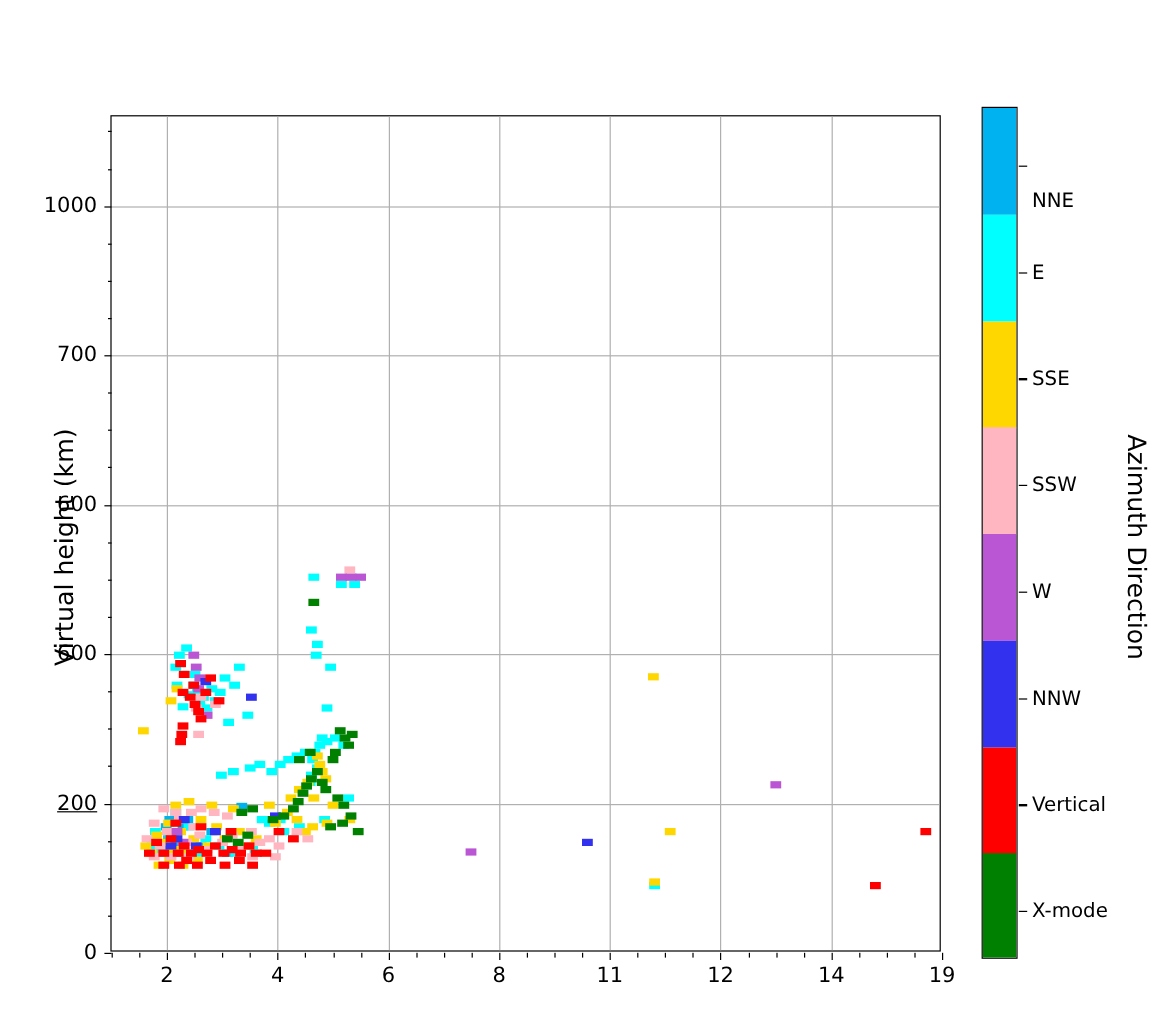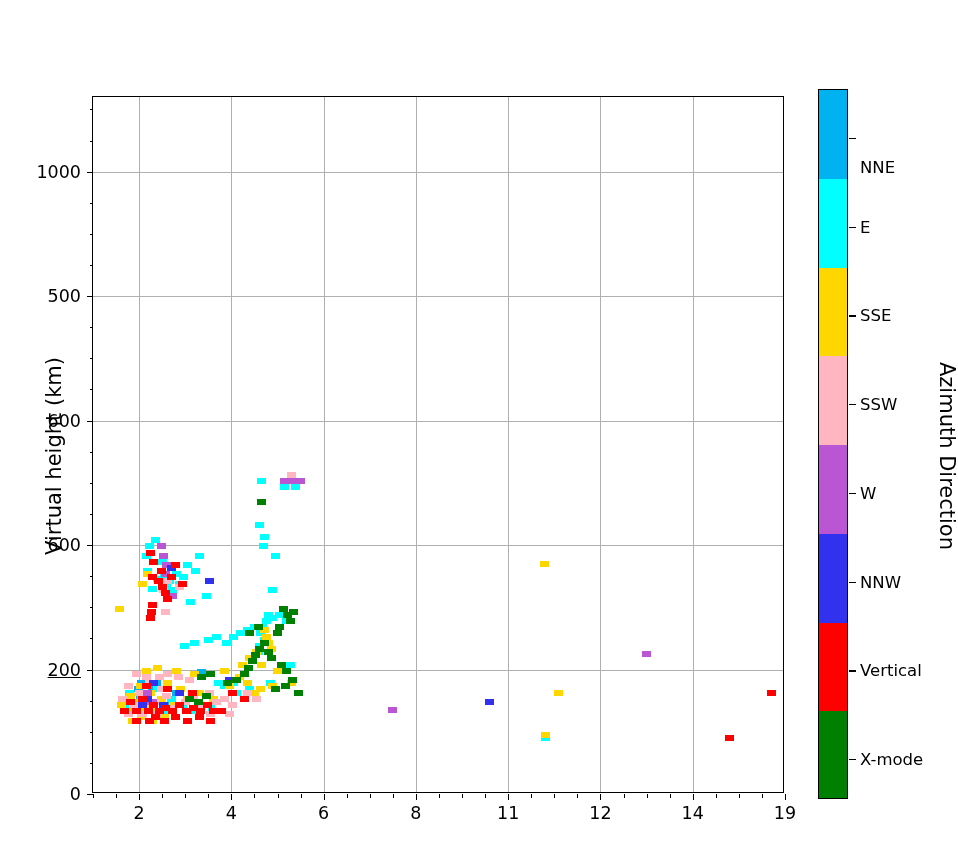--- a/index.html
+++ b/index.html
@@ -365,21 +365,21 @@
       <div class="xtick minor" style="left: 668.933px;"></div>
       <div class="ytick" style="top: 697px;"></div>
       <div class="yticklabel" style="top: 697px;">0</div>
       <div class="ytick" style="top: 572.536px;"></div>
       <div class="yticklabel" style="top: 572.536px; text-decoration: underline;">200</div>
       <div class="ytick" style="top: 448.071px;"></div>
       <div class="yticklabel" style="top: 448.071px;">600</div>
       <div class="ytick" style="top: 323.607px;"></div>
       <div class="yticklabel" style="top: 323.607px;">600</div>
       <div class="ytick" style="top: 199.143px;"></div>
-      <div class="yticklabel" style="top: 199.143px;">500</div>
+      <div class="yticklabel" style="top: 199.143px;">700</div>
       <div class="ytick" style="top: 74.6786px;"></div>
       <div class="yticklabel" style="top: 74.6786px;">1000</div>
       <div class="ytick minor" style="top: 665.884px;"></div>
       <div class="ytick minor" style="top: 634.768px;"></div>
       <div class="ytick minor" style="top: 603.652px;"></div>
       <div class="ytick minor" style="top: 541.42px;"></div>
       <div class="ytick minor" style="top: 510.304px;"></div>
       <div class="ytick minor" style="top: 479.188px;"></div>
       <div class="ytick minor" style="top: 416.955px;"></div>
       <div class="ytick minor" style="top: 385.839px;"></div>

